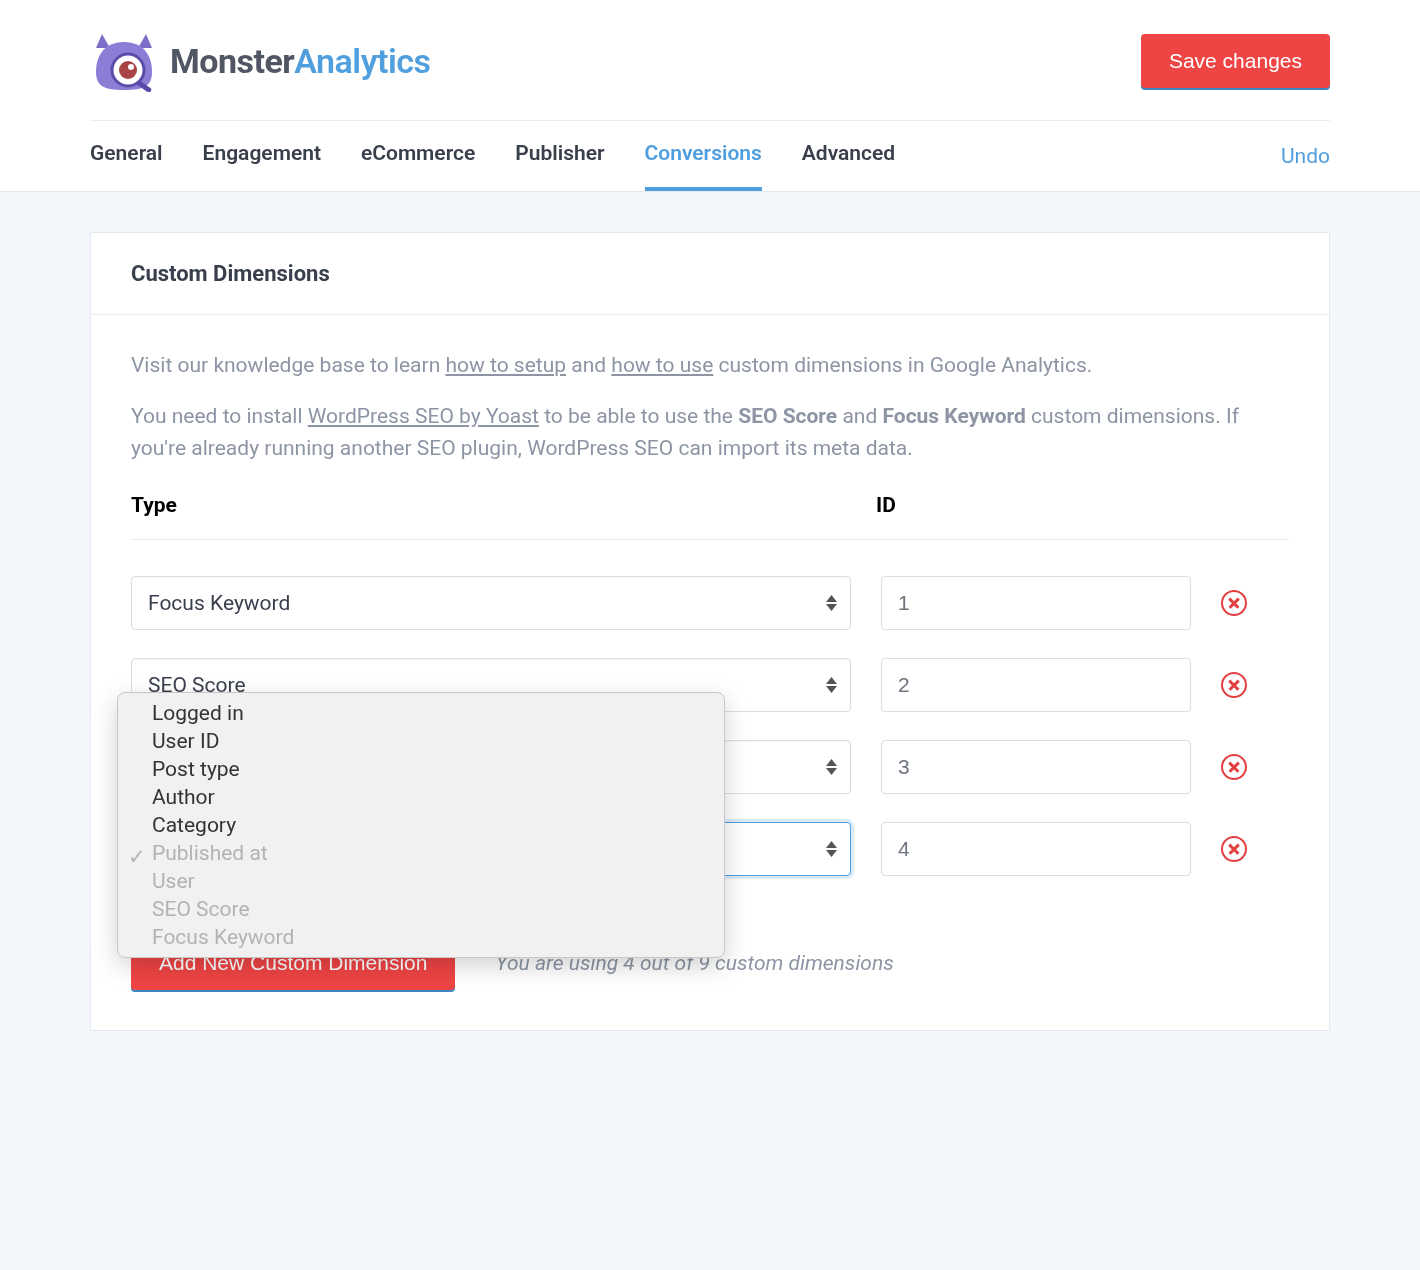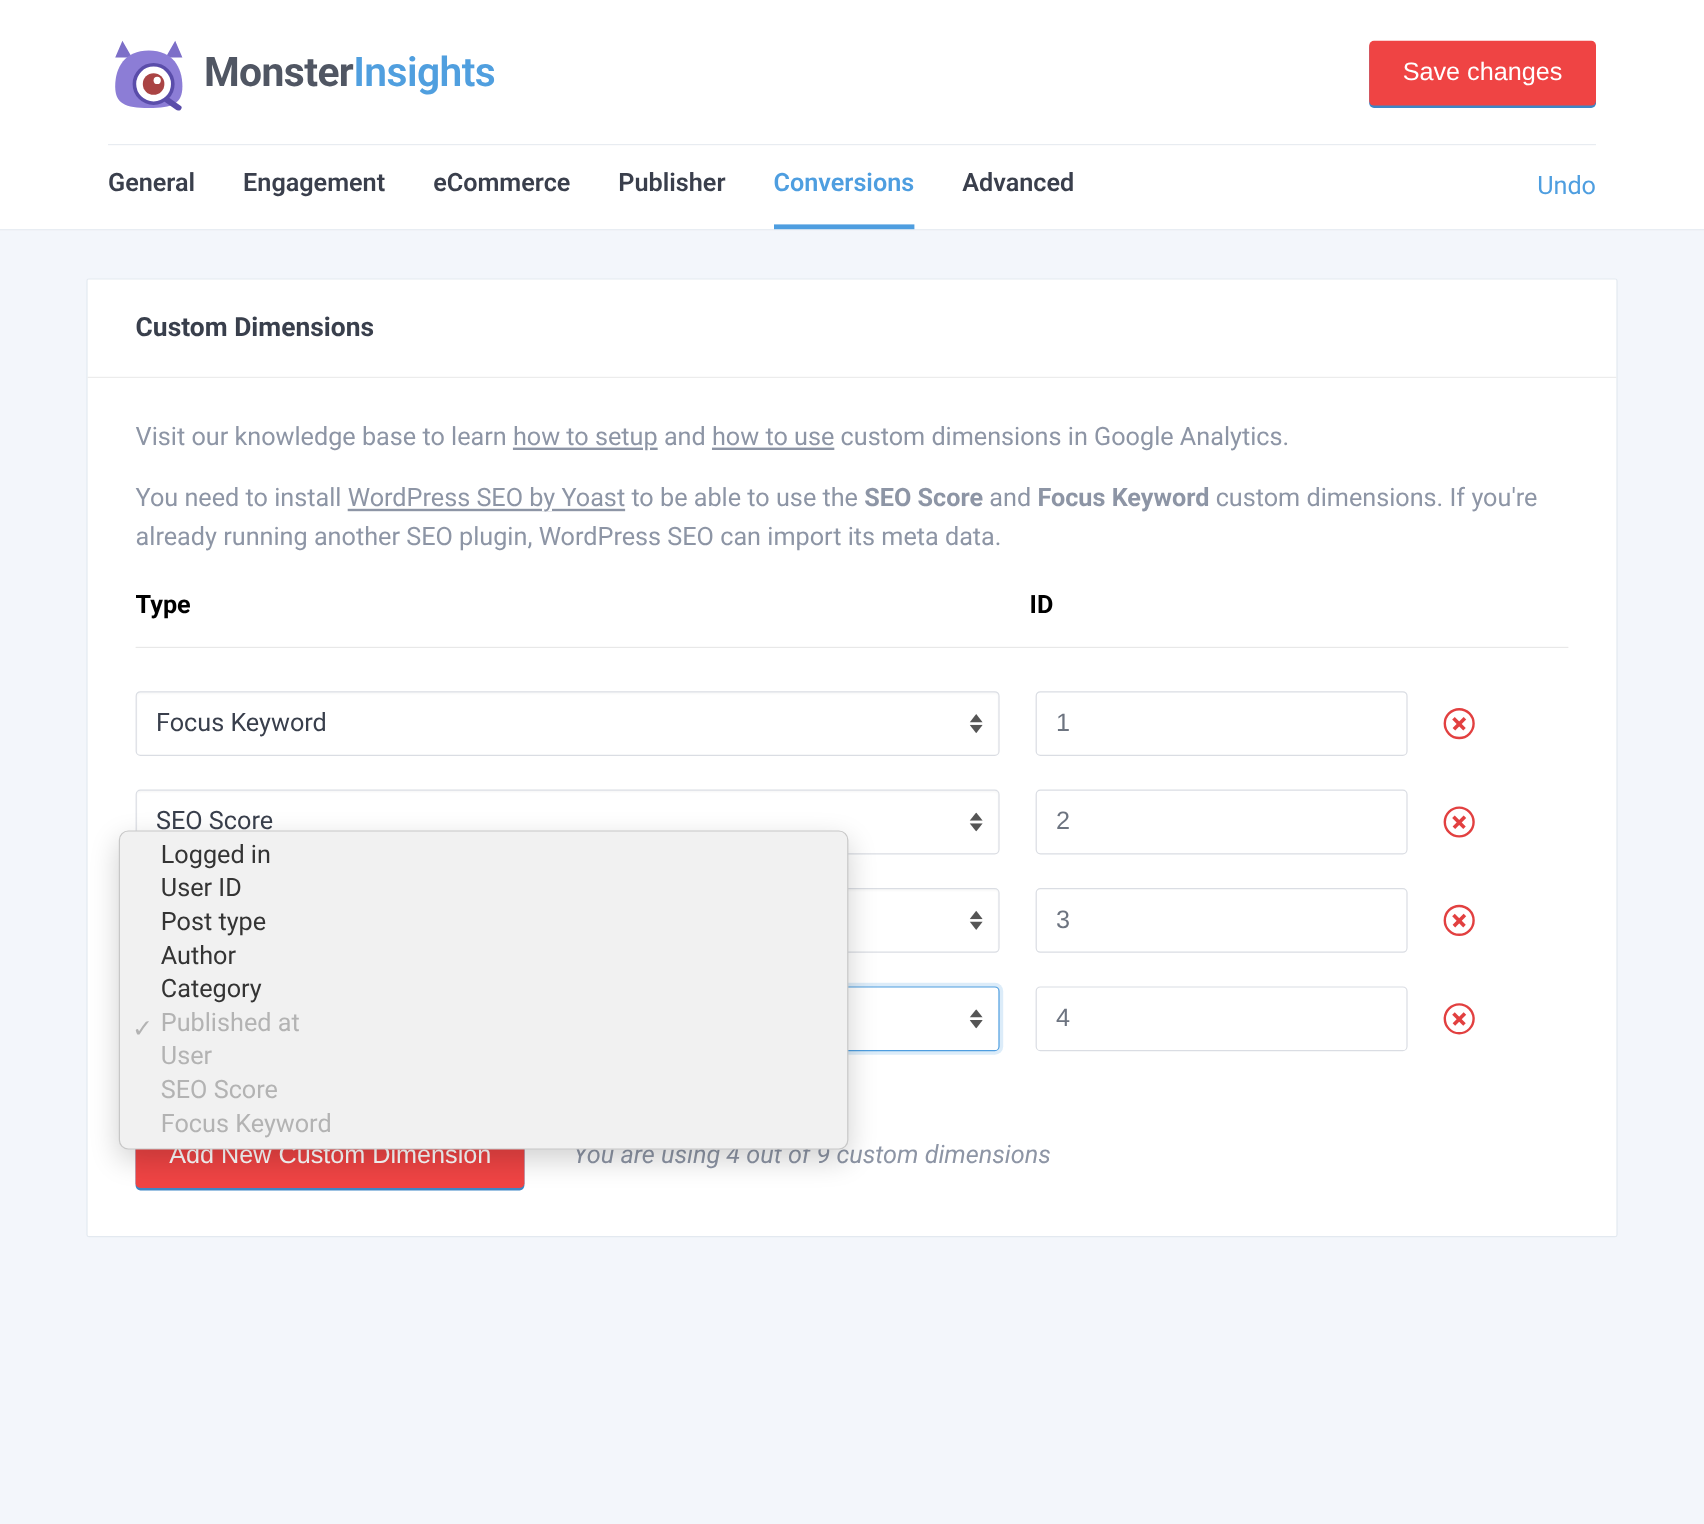--- a/index.html
+++ b/index.html
@@ -43,21 +43,21 @@
     .tab {
       padding: 20px 0 22px 0;
       font-size: 21px;
       font-weight: 600;
       color: #3a3f4c;
       cursor: pointer;
       border-bottom: 4px solid transparent;
     }
     .tab.active { color: #4e9ee0; border-bottom-color: #4e9ee0; }
     .undo-link { color: #4e9ee0; font-size: 21px; cursor: pointer; }
-    .content { padding: 40px 72px; }
+    .content { padding: 40px 90px; }
     .panel {
       background: #fff;
       border: 1px solid #e3e9f0;
       border-radius: 2px;
     }
     .panel-header {
       padding: 28px 40px;
       border-bottom: 1px solid #ececec;
       font-size: 22px;
       font-weight: 700;
@@ -188,21 +188,21 @@
   <div class="topbar-row1">
     <div class="logo">
       <svg width="68" height="62" viewBox="0 0 68 62">
         <path d="M6 18 L12 4 L20 18 Z M48 18 L56 4 L62 18 Z" fill="#7d6fc8"></path>
         <path d="M34 12 C14 12 6 26 6 42 C6 56 14 60 34 60 C54 60 62 56 62 42 C62 26 54 12 34 12 Z" fill="#8c7dd6"></path>
         <circle cx="38" cy="40" r="16" fill="#fff" stroke="#5a4daa" stroke-width="3"></circle>
         <circle cx="38" cy="40" r="9" fill="#a44"></circle>
         <circle cx="41" cy="37" r="3" fill="#fff"></circle>
         <rect x="49" y="50" width="16" height="5" rx="2" transform="rotate(35 49 50)" fill="#5a4daa"></rect>
       </svg>
-      <span class="logo-text"><span>Monster</span><span class="insights">Insights</span></span>
+      <span class="logo-text"><span>Monster</span><span class="insights">Analytics</span></span>
     </div>
     <button class="btn-primary">Save changes</button>
   </div>
   <div class="tabs-row">
     <div class="tabs">
       <div class="tab">General</div>
       <div class="tab">Engagement</div>
       <div class="tab">eCommerce</div>
       <div class="tab">Publisher</div>
       <div class="tab active">Conversions</div>

